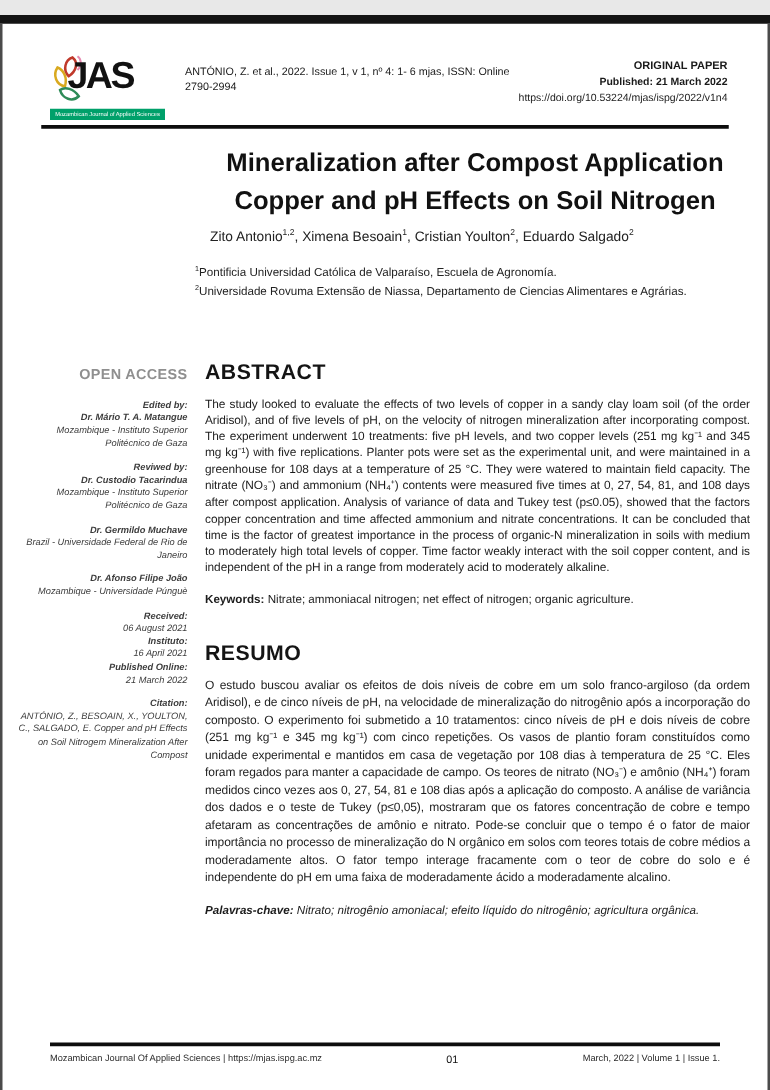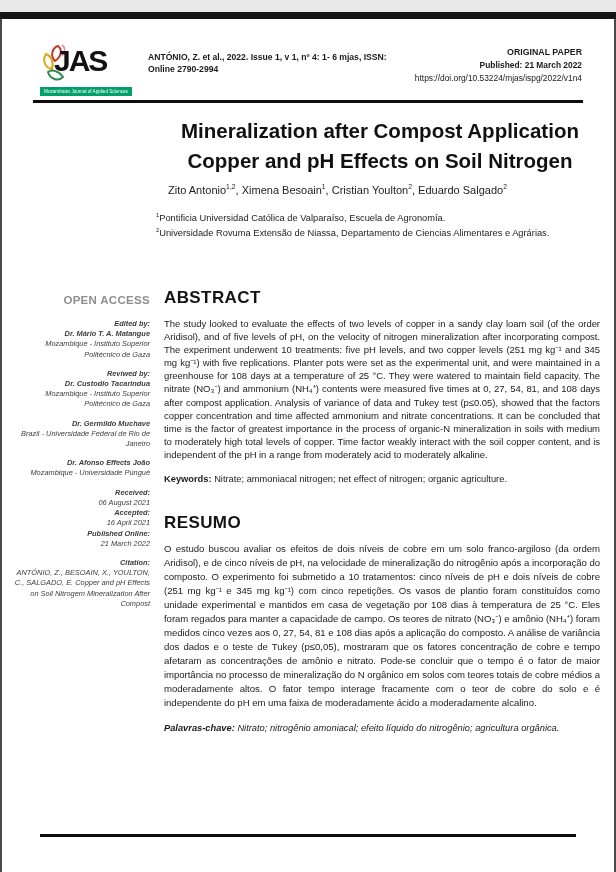--- a/index.html
+++ b/index.html
@@ -10,21 +10,21 @@
   .frame-right{position:absolute;top:7px;right:0;bottom:0;width:2px;background:#4a4a4a;}
 
   
   .header{position:absolute;top:30px;left:38px;right:34px;display:flex;align-items:flex-start;}
   .logo-box{position:relative;width:96px;height:54px;flex:0 0 auto;}
   .logo-jas{position:absolute;left:16px;top:2px;font-size:30px;font-weight:900;
             letter-spacing:-2px;color:#111;}
   .logo-petals{position:absolute;left:0;top:0;}
   .logo-bar{position:absolute;left:2px;bottom:0;width:92px;height:9px;background:#00a06a;
             color:#fff;font-size:4.6px;line-height:9px;text-align:center;white-space:nowrap;overflow:hidden;}
-  .hdr-center{flex:1 1 auto;padding:10px 6px 0 14px;font-size:8.6px;font-weight:bold;line-height:1.35;}
+  .hdr-center{flex:1 1 auto;padding:10px 6px 0 14px;font-size:8.6px;font-weight:normal;line-height:1.35;}
   .hdr-right{flex:0 0 150px;text-align:right;font-size:8.4px;line-height:1.5;padding-top:4px;}
   .hdr-right .type{font-weight:bold;font-size:8.8px;}
   .hdr-right .pub{font-weight:bold;}
   .hdr-right .doi{font-weight:normal;}
   .rule-top{position:absolute;top:88px;left:33px;right:33px;height:3px;background:#0d0d0d;}
 
   
   .title{position:absolute;top:104px;left:168px;width:424px;text-align:center;
          font-size:20.5px;font-weight:bold;line-height:1.45;color:#111;}
   .authors{position:absolute;top:172px;left:168px;width:424px;font-size:11px;color:#222;}
@@ -116,28 +116,28 @@
       <div class="sb-name">Dr. Custodio Tacarindua</div>
       <div>Mozambique - Instituto Superior Politécnico de Gaza</div>
     </div>
 
     <div class="sb-block">
       <div class="sb-name">Dr. Germildo Muchave</div>
       <div>Brazil - Universidade Federal de Rio de Janeiro</div>
     </div>
 
     <div class="sb-block">
-      <div class="sb-name">Dr. Afonso Effects João</div>
+      <div class="sb-name">Dr. Afonso Filipe João</div>
       <div>Mozambique - Universidade Púnguè</div>
     </div>
 
     <div class="sb-block">
       <div class="sb-label">Received:</div>
       <div>06 August 2021</div>
-      <div class="sb-label">Accepted:</div>
+      <div class="sb-label">Instituto:</div>
       <div>16 April 2021</div>
       <div class="sb-label">Published Online:</div>
       <div>21 March 2022</div>
     </div>
 
 
     <div class="sb-block">
       <div class="sb-label">Citation:</div>
       <div>ANTÓNIO, Z., BESOAIN, X., YOULTON, C., SALGADO, E. Copper and pH Effects on Soil Nitrogem Mineralization After Compost</div>
     </div>
@@ -155,15 +155,20 @@
       <h1 class="sec-heading">RESUMO</h1>
       <p class="body-text resumo-body" style="margin:0;">O estudo buscou avaliar os efeitos de dois níveis de cobre em um solo franco-argiloso (da ordem Aridisol), e de cinco níveis de pH, na velocidade de mineralização do nitrogênio após a incorporação do composto. O experimento foi submetido a 10 tratamentos: cinco níveis de pH e dois níveis de cobre (251 mg kg⁻¹ e 345 mg kg⁻¹) com cinco repetições. Os vasos de plantio foram constituídos como unidade experimental e mantidos em casa de vegetação por 108 dias à temperatura de 25 °C. Eles foram regados para manter a capacidade de campo. Os teores de nitrato (NO₃⁻) e amônio (NH₄⁺) foram medidos cinco vezes aos 0, 27, 54, 81 e 108 dias após a aplicação do composto. A análise de variância dos dados e o teste de Tukey (p≤0,05), mostraram que os fatores concentração de cobre e tempo afetaram as concentrações de amônio e nitrato. Pode-se concluir que o tempo é o fator de maior importância no processo de mineralização do N orgânico em solos com teores totais de cobre médios a moderadamente altos. O fator tempo interage fracamente com o teor de cobre do solo e é independente do pH em uma faixa de moderadamente ácido a moderadamente alcalino.</p>
       <div class="kw kw2">
         <span class="kw-label">Palavras-chave:</span>
         <span>Nitrato; nitrogênio amoniacal; efeito líquido do nitrogênio; agricultura orgânica.</span>
       </div>
     </div>
   </div>
 
   <div class="footer-rule"></div>
+  <div class="footer">
+    <div class="f-left">Mozambican Journal Of Applied Sciences | https://mjas.ispg.ac.mz</div>
+    <div class="f-page">01</div>
+    <div class="f-right">March, 2022 | Volume 1 | Issue 1.</div>
+  </div>
 
   <div class="bottom-indicator"></div>
 </div>
 
 </body></html>

